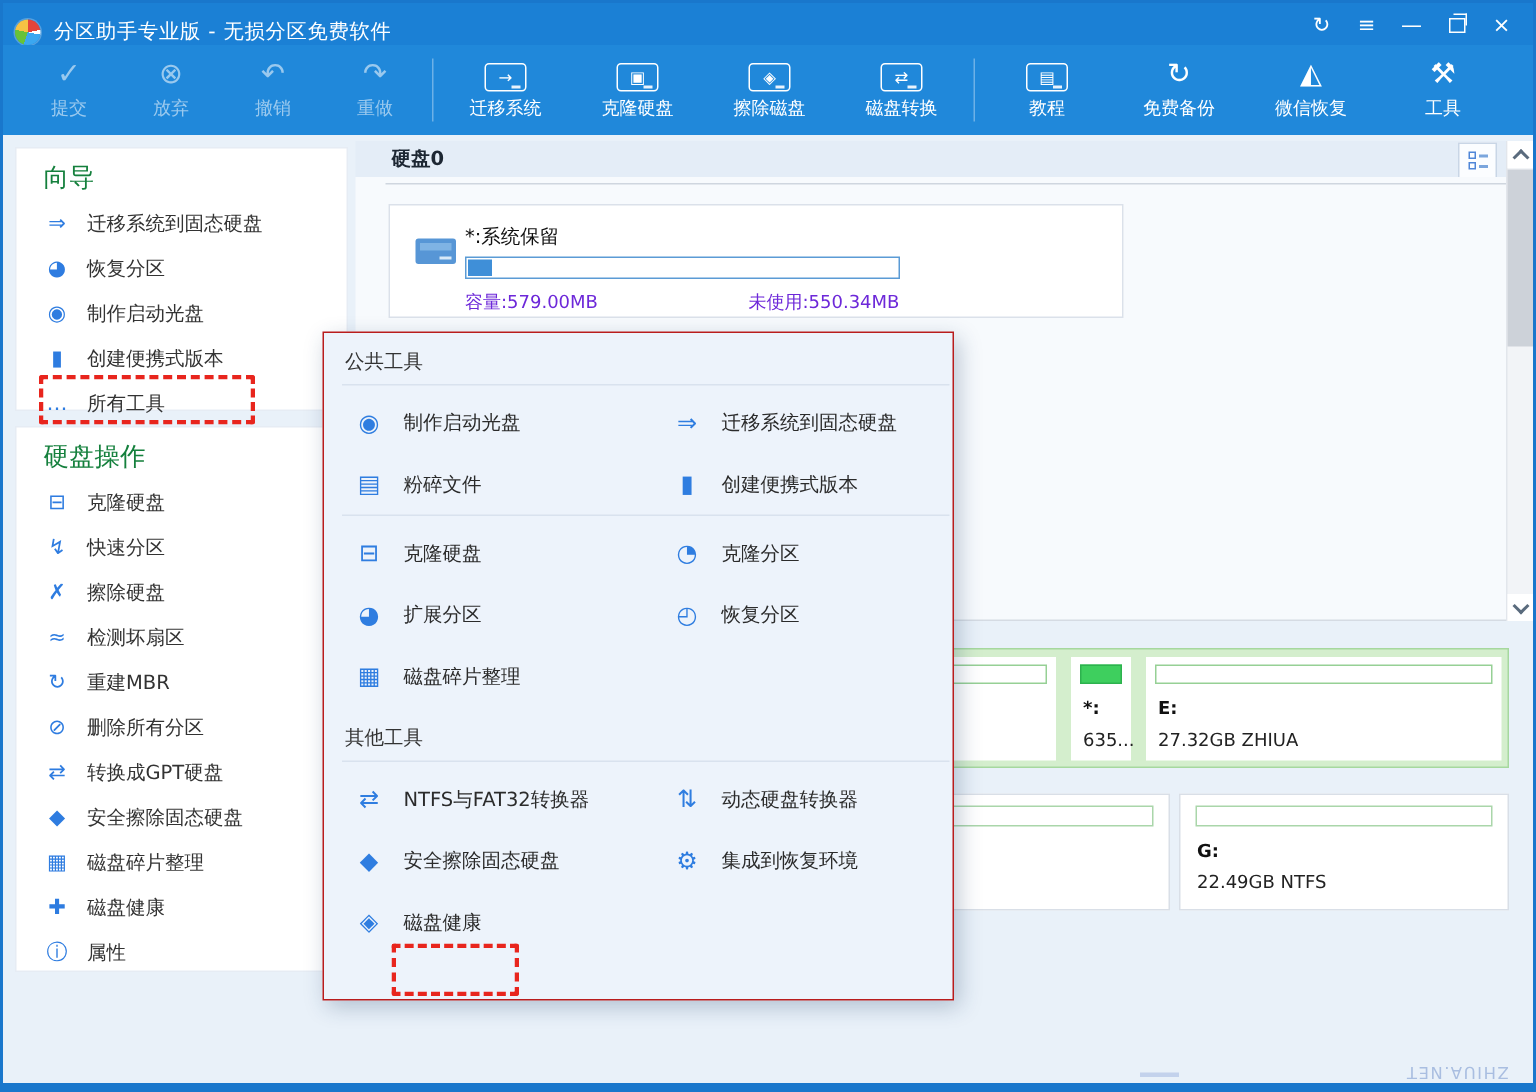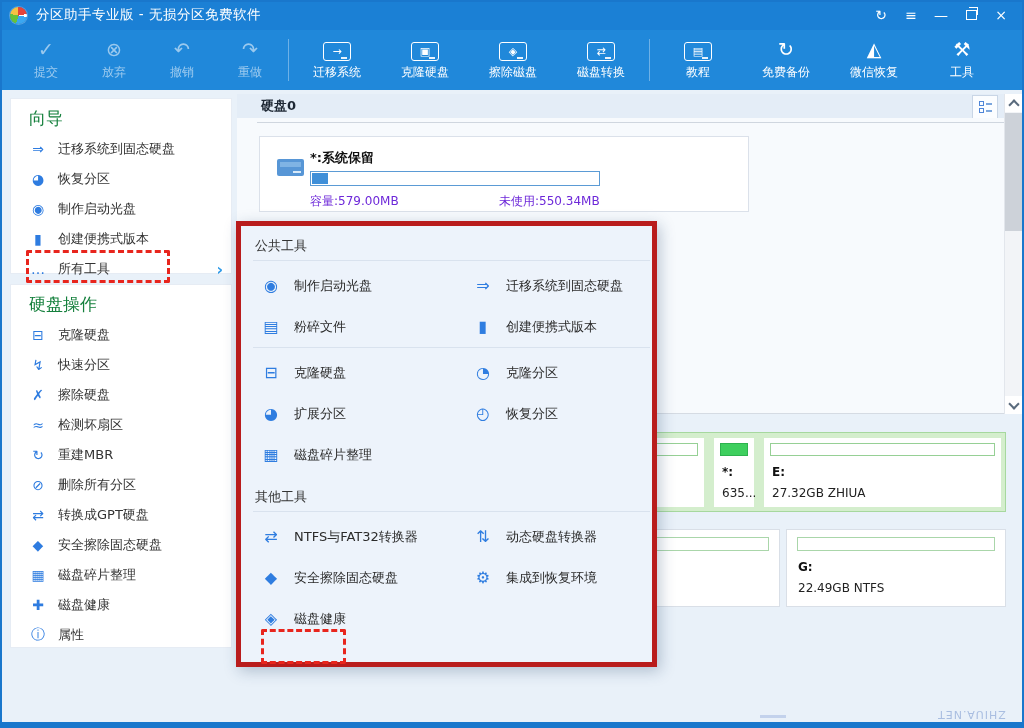--- a/index.html
+++ b/index.html
@@ -5,21 +5,21 @@
   html,body{margin:0;padding:0}
   body{
     width:1024px;height:728px;position:relative;overflow:hidden;
     background:#e9f1f9;
     font-family:"DejaVu Sans","Liberation Sans",sans-serif;
     -webkit-font-smoothing:antialiased;
   }
   body::after{content:"";position:absolute;inset:0;border:2px solid #1977cc;border-bottom:6px solid #1977cc;pointer-events:none;z-index:90}
 
   
-  .titlebar{position:absolute;top:0;left:0;right:0;height:30px;background:#1b80d5;display:flex;align-items:center;color:#fff;padding-left:10px;gap:9px;box-sizing:border-box}
+  .titlebar{position:absolute;top:0;left:0;right:0;height:30px;background:#1b80d5;display:flex;align-items:flex-end;color:#fff;padding-left:10px;gap:9px;box-sizing:border-box}
   .logo{width:17px;height:17px;border-radius:50%;
     background:conic-gradient(#e4443a 0 22%,#fff 22% 28%,#3ba7f0 28% 55%,#67c23a 55% 78%,#f6c244 78% 100%);
     box-shadow:0 0 0 1px rgba(255,255,255,.25)}
   .title-text{font-size:13.5px;letter-spacing:.5px}
   .win-controls{margin-left:auto;display:flex;align-items:center;gap:0;padding-right:8px}
   .wc{width:30px;height:26px;display:flex;align-items:center;justify-content:center;font-size:14px;color:#fff;cursor:default}
   .ic-max{width:9px;height:8px;border:1.3px solid #fff;position:relative;background:transparent}
   .ic-max::before{content:"";position:absolute;left:2px;top:-4px;width:8px;height:7px;border:1.3px solid #fff;border-bottom:none;border-left:none}
 
   
@@ -48,21 +48,21 @@
   .view-ic{display:flex;flex-direction:column;gap:2px}
   .view-ic .r{display:flex;gap:2px;align-items:center}
   .view-ic .sq{width:5px;height:5px;border:1px solid #4f86d8;box-sizing:border-box}
   .view-ic .ln{width:6px;height:2px;background:#7ba6dd}
   .list-area{position:absolute;left:237px;top:118px;width:767px;height:296px;background:#f7fafd;border-bottom:1px solid #d5dbe3;box-sizing:border-box}
   .hr-line{position:absolute;left:20px;top:4px;width:748px;height:1px;background:#cfd6df}
   .disk-card{position:absolute;left:22px;top:18px;width:490px;height:76px;background:#fff;border:1px solid #dbe1ea;box-sizing:border-box}
   .drive-ic{position:absolute;left:17px;top:22px;width:27px;height:17px;background:#5796d6;border-radius:2px}
   .drive-ic::before{content:"";position:absolute;left:3px;top:3px;width:21px;height:5px;background:#7fb3e4}
   .drive-ic::after{content:"";position:absolute;right:3px;bottom:3px;width:8px;height:2px;background:#d8e9f8}
-  .card-title{position:absolute;left:50px;top:12px;font-size:13px;font-weight:bold;color:#111}
+  .card-title{position:absolute;left:50px;top:12px;font-size:13px;font-weight:normal;color:#111}
   .card-bar{position:absolute;left:50px;top:34px;width:288px;height:13px;border:1px solid #5b9bd5;background:#fff}
   .card-bar .fill{position:absolute;left:1px;top:1px;bottom:1px;width:16px;background:#3f8fd8}
   .card-stats{position:absolute;left:50px;top:56px;font-size:12px;color:#6d28d9;display:flex}
   .card-stats .cap{width:189px}
 
   
   .scrollbar{position:absolute;left:1004px;top:94px;width:18px;height:320px;background:#f2f4f7;border-left:1px solid #e2e6ec;box-sizing:border-box}
   .sb-btn{position:absolute;left:0;width:17px;height:18px;background:#ffffff;display:flex;align-items:center;justify-content:center}
   .sb-btn.up{top:0}
   .sb-btn.down{bottom:0}
@@ -76,21 +76,21 @@
   .blk .pbar{margin:5px 6px 0 6px;height:13px;border:1px solid #96d095;background:#fff;box-sizing:border-box}
   .blk .pbar.filled{background:#3ecf5e;border-color:#2db24e}
   .blk .drv{font-weight:bold;font-size:12px;margin:9px 0 0 8px;color:#111}
   .blk .siz{font-size:12px;margin:7px 0 0 8px;color:#222}
   .map-card{position:absolute;top:529px;height:78px;background:#fff;border:1px solid #d9dfe7;box-sizing:border-box}
   .map-card .pbar{margin:7px 10px 0 10px;height:14px;border:1px solid #aad6aa;background:#fff;box-sizing:border-box}
   .map-card .drv{font-weight:bold;font-size:12px;margin:9px 0 0 11px;color:#111}
   .map-card .siz{font-size:12px;margin:7px 0 0 11px;color:#222}
 
   
-  .popup{position:absolute;left:236px;top:221px;width:421px;height:446px;background:#edf3fb;border:5px solid #b91c1c;box-shadow:3px 4px 14px rgba(30,60,100,.28);z-index:30;box-sizing:border-box;padding-top:6px}
+  .popup{position:absolute;left:215px;top:221px;width:421px;height:446px;background:#edf3fb;border:1px solid #b91c1c;box-shadow:3px 4px 14px rgba(30,60,100,.28);z-index:30;box-sizing:border-box;padding-top:6px}
   .pop-sec-title{height:28px;line-height:28px;padding-left:14px;font-size:13px;color:#333}
   .pop-sec-title.gap{margin-top:8px}
   .pop-sep{height:1px;background:#d9e2ee;margin:0 2px 4px 12px}
   .pop-grid{display:grid;grid-template-columns:212px 195px}
   .pop-item{height:41px;display:flex;align-items:center;gap:13px;padding-left:20px;font-size:13px;color:#2b2b2b;cursor:default}
   .pop-item .ic{color:#2f7de0;font-size:16px;width:20px;text-align:center;flex:0 0 20px}
 
   
   .dash-box{position:absolute;border:3px dashed #e8251d;border-radius:2px;z-index:40;pointer-events:none}
   .dash-all-tools{left:26px;top:250px;width:138px;height:27px}

